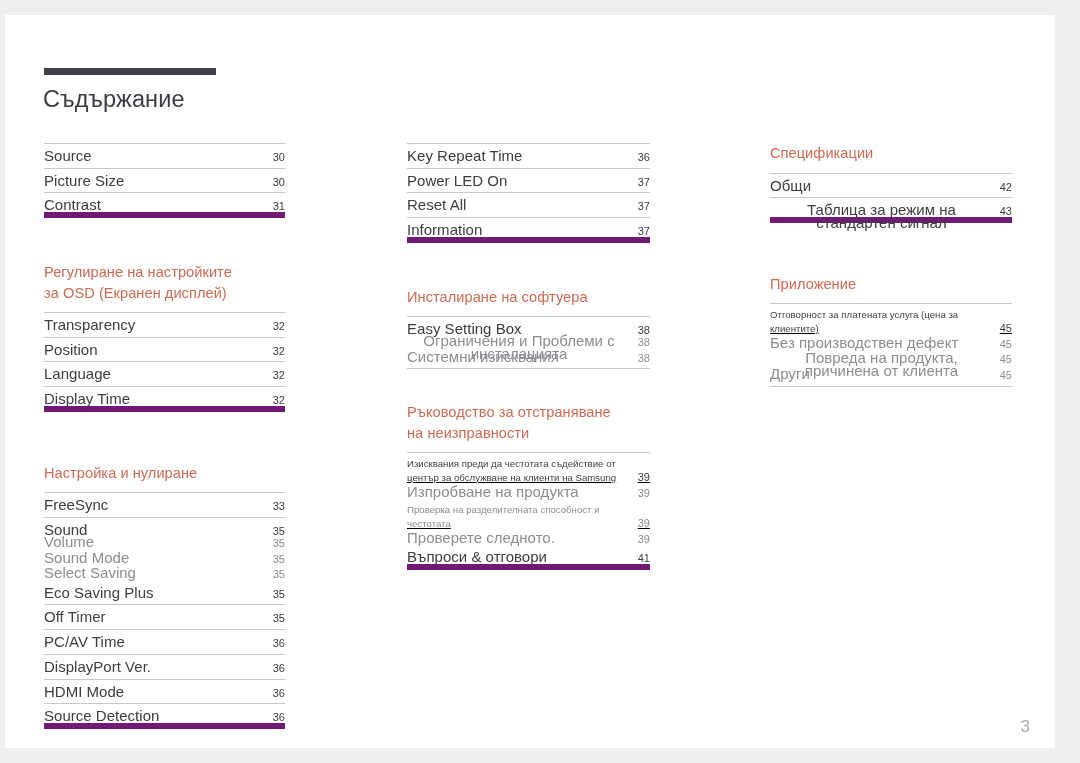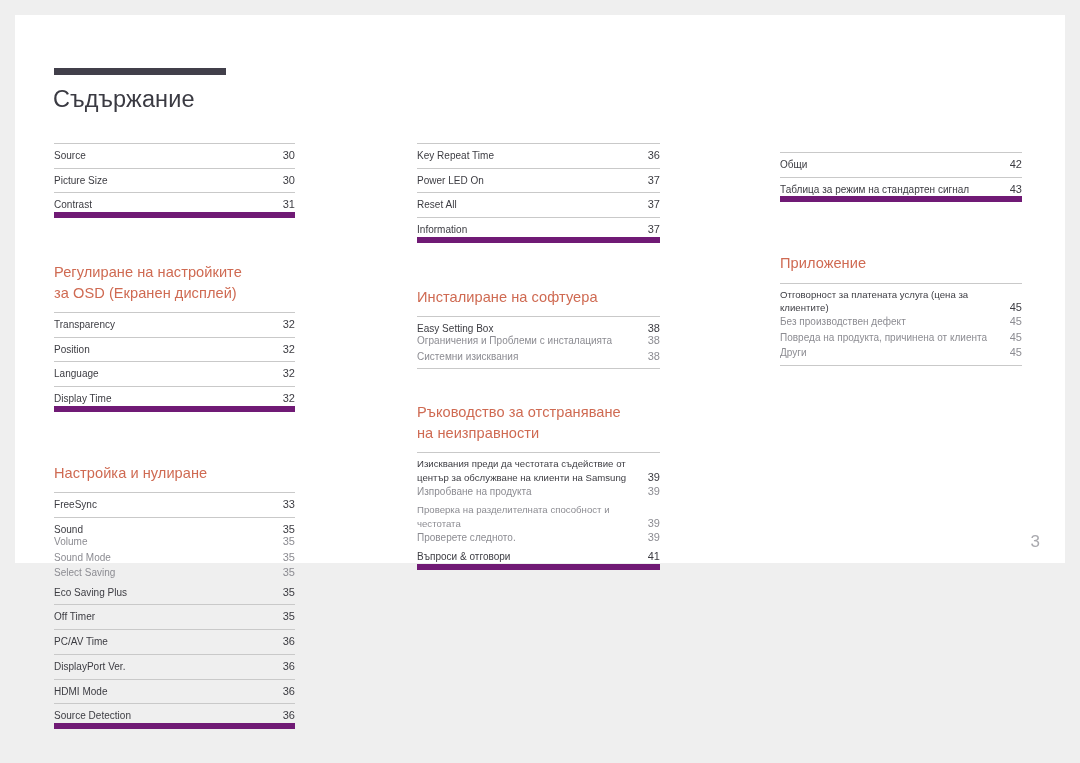--- a/index.html
+++ b/index.html
@@ -12,24 +12,24 @@
 
   body {
     background: #efefef;
     font-family: "Liberation Sans", sans-serif;
     -webkit-font-smoothing: antialiased;
   }
 
   
   #page-sheet {
     position: absolute;
-    left: 15px;
+    left: 5px;
     top: 15px;
     width: 1050px;
-    height: 548px;
+    height: 733px;
     background: #ffffff;
   }
 
   
   #title-rule {
     position: absolute;
     left: 39px;
     top: 53px;
     width: 172px;
     height: 7px;
@@ -79,25 +79,26 @@
     display: flex;
     align-items: baseline;
     justify-content: space-between;
     border-bottom: 1px solid #c9c9c9;
     height: 24.7px;
     padding-top: 5px;
   }
   .entry:last-child { border-bottom: 6px solid #701a75; }
 
   .entry-label {
-    font-size: 10px;
+    font-size: 15px;
     line-height: 13px;
     color: #3c3c42;
     letter-spacing: 0.02px;
     padding-right: 6px;
+    text-align: center;
   }
   .entry-page {
     font-size: 11px;
     line-height: 13px;
     color: #3c3c42;
     flex: 0 0 auto;
     text-align: right;
     min-width: 13px;
   }
 
@@ -130,20 +131,21 @@
     font-size: 9.6px;
     line-height: 13.2px;
     color: #3c3c42;
     letter-spacing: 0.02px;
   }
   .entry.wrap.sub .wrap-text { color: #8c8c92; }
   .entry.wrap .wrap-line2 {
     display: flex;
     justify-content: space-between;
     align-items: center;
+    text-decoration: underline;
   }
   .entry.wrap .wrap-line2 .entry-page { padding-left: 6px; }
 
   
   .rule-close { border-top: 1px solid #c9c9c9; height: 0; }
 
   .block-pad-4 { height: 4px; }
 
   
   #folio {
@@ -317,20 +319,21 @@
           <span class="entry-label">Проверете следното.</span>
           <span class="entry-page">39</span>
         </div>
         <div class="entry">
           <span class="entry-label">Въпроси &amp; отговори</span>
           <span class="entry-page">41</span>
         </div>
       </div>
     </div>
   <div class="toc-column" id="col-right">
+      <div class="section-heading">Спецификации</div>
       <div class="heading-gap"></div>
       <div class="entry-group">
         <div class="entry">
           <span class="entry-label">Общи</span>
           <span class="entry-page">42</span>
         </div>
         <div class="entry">
           <span class="entry-label">Таблица за режим на стандартен сигнал</span>
           <span class="entry-page">43</span>
         </div>

